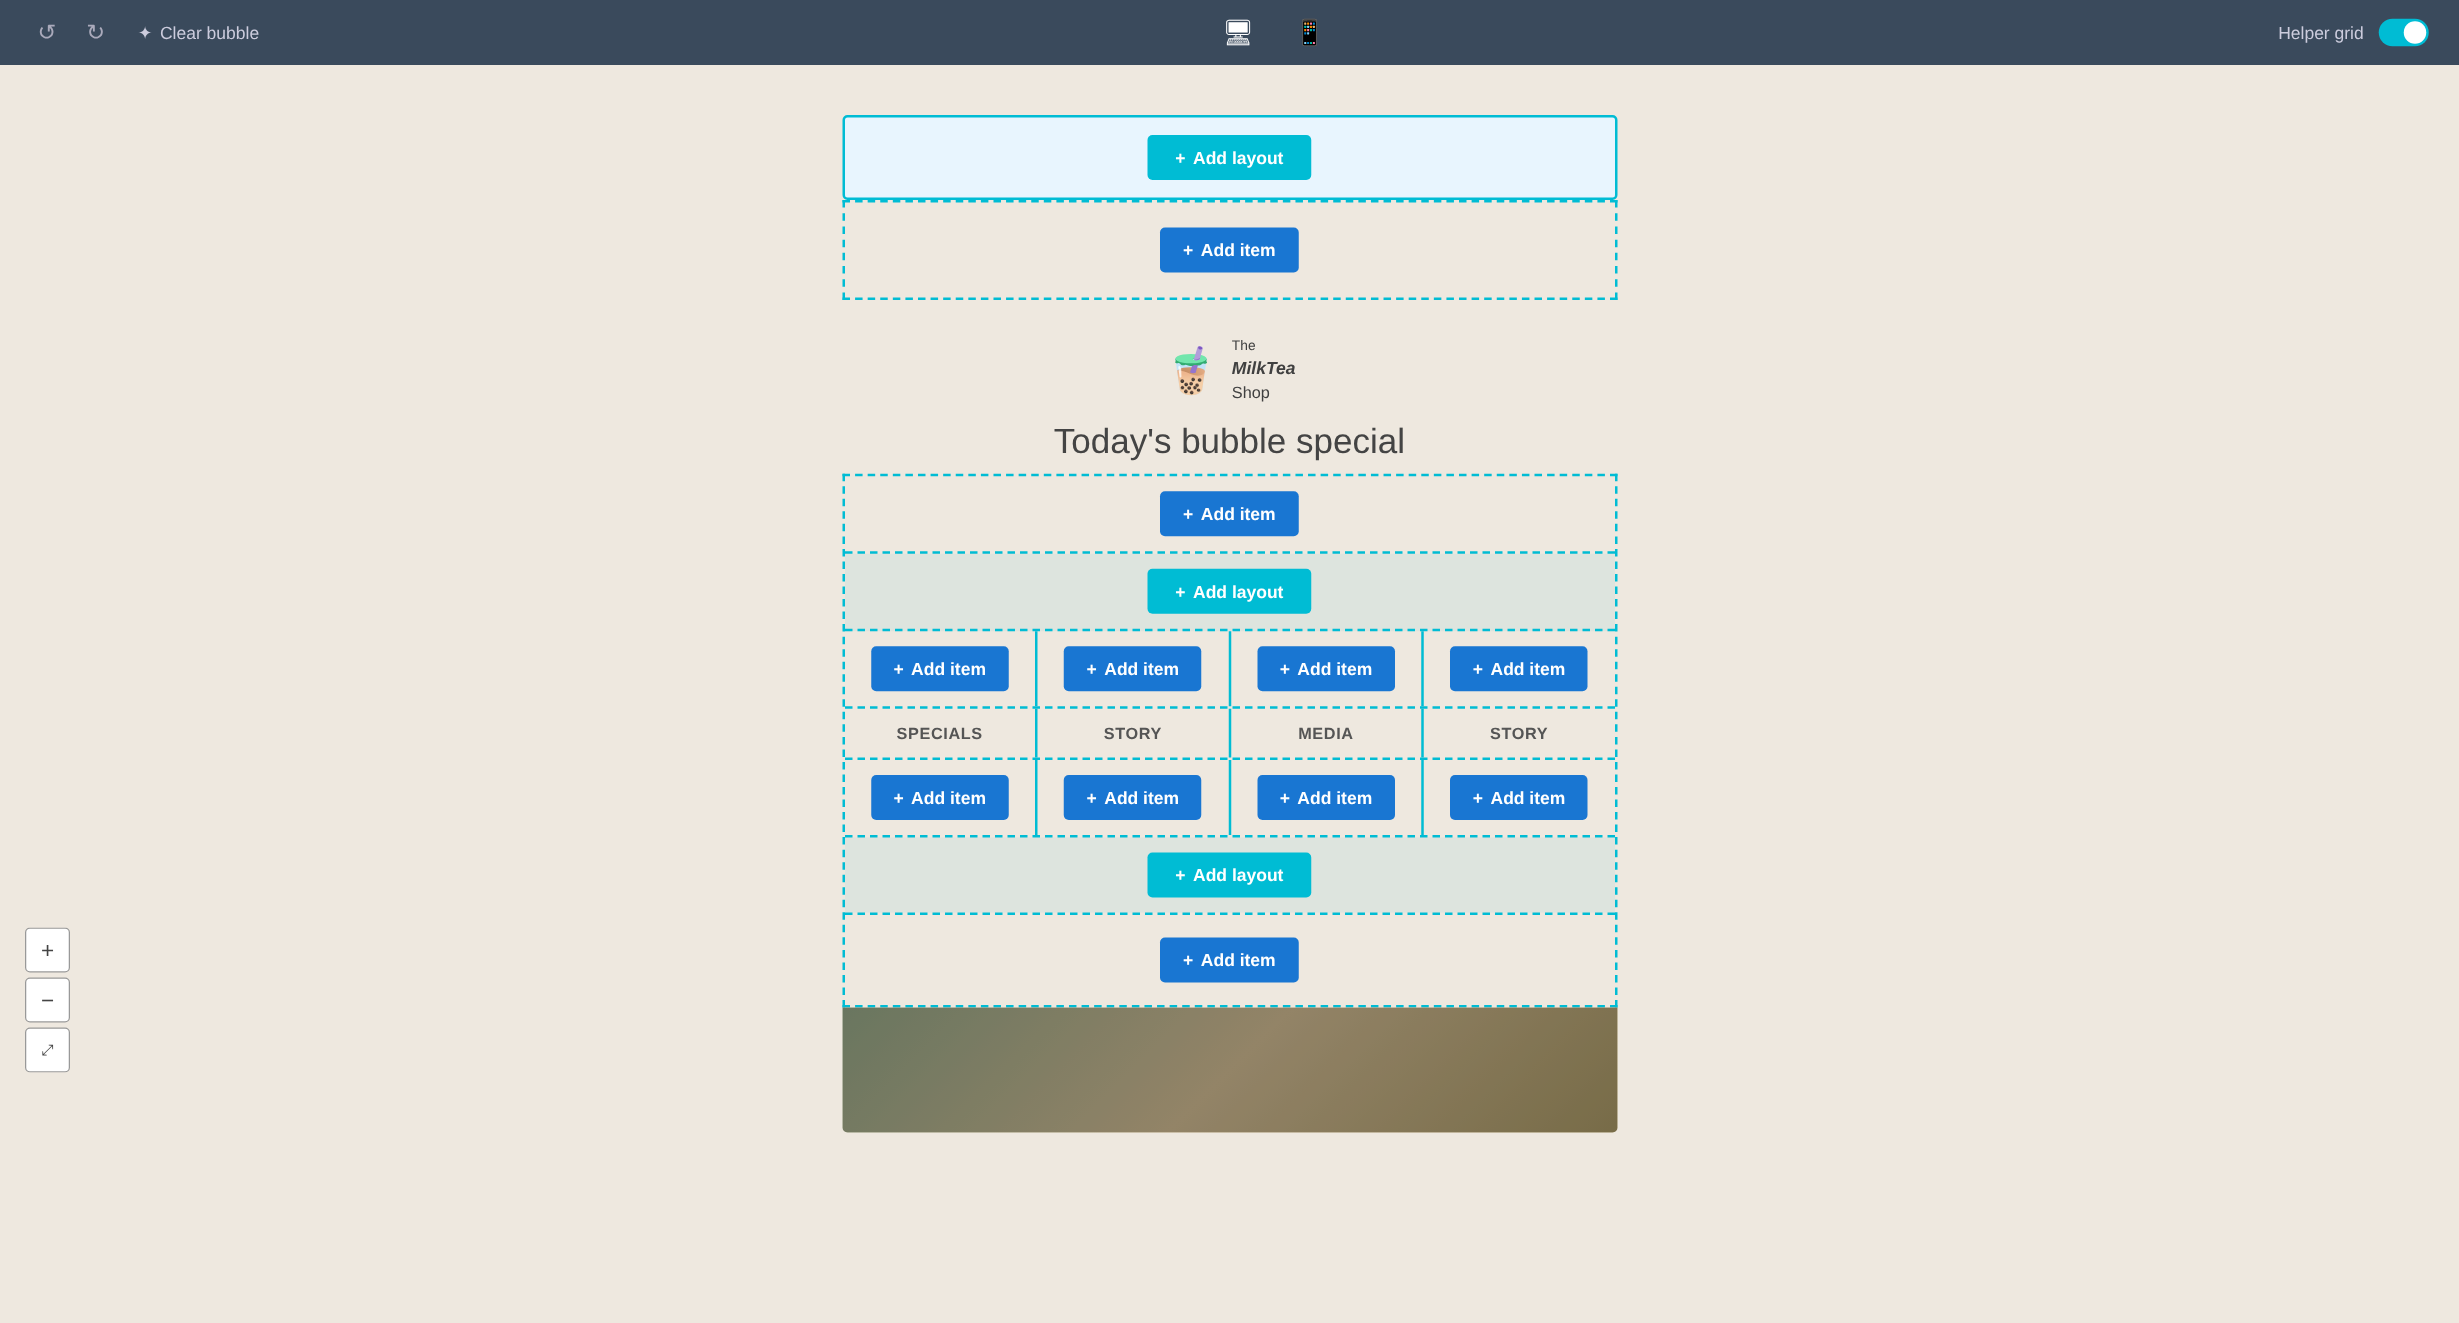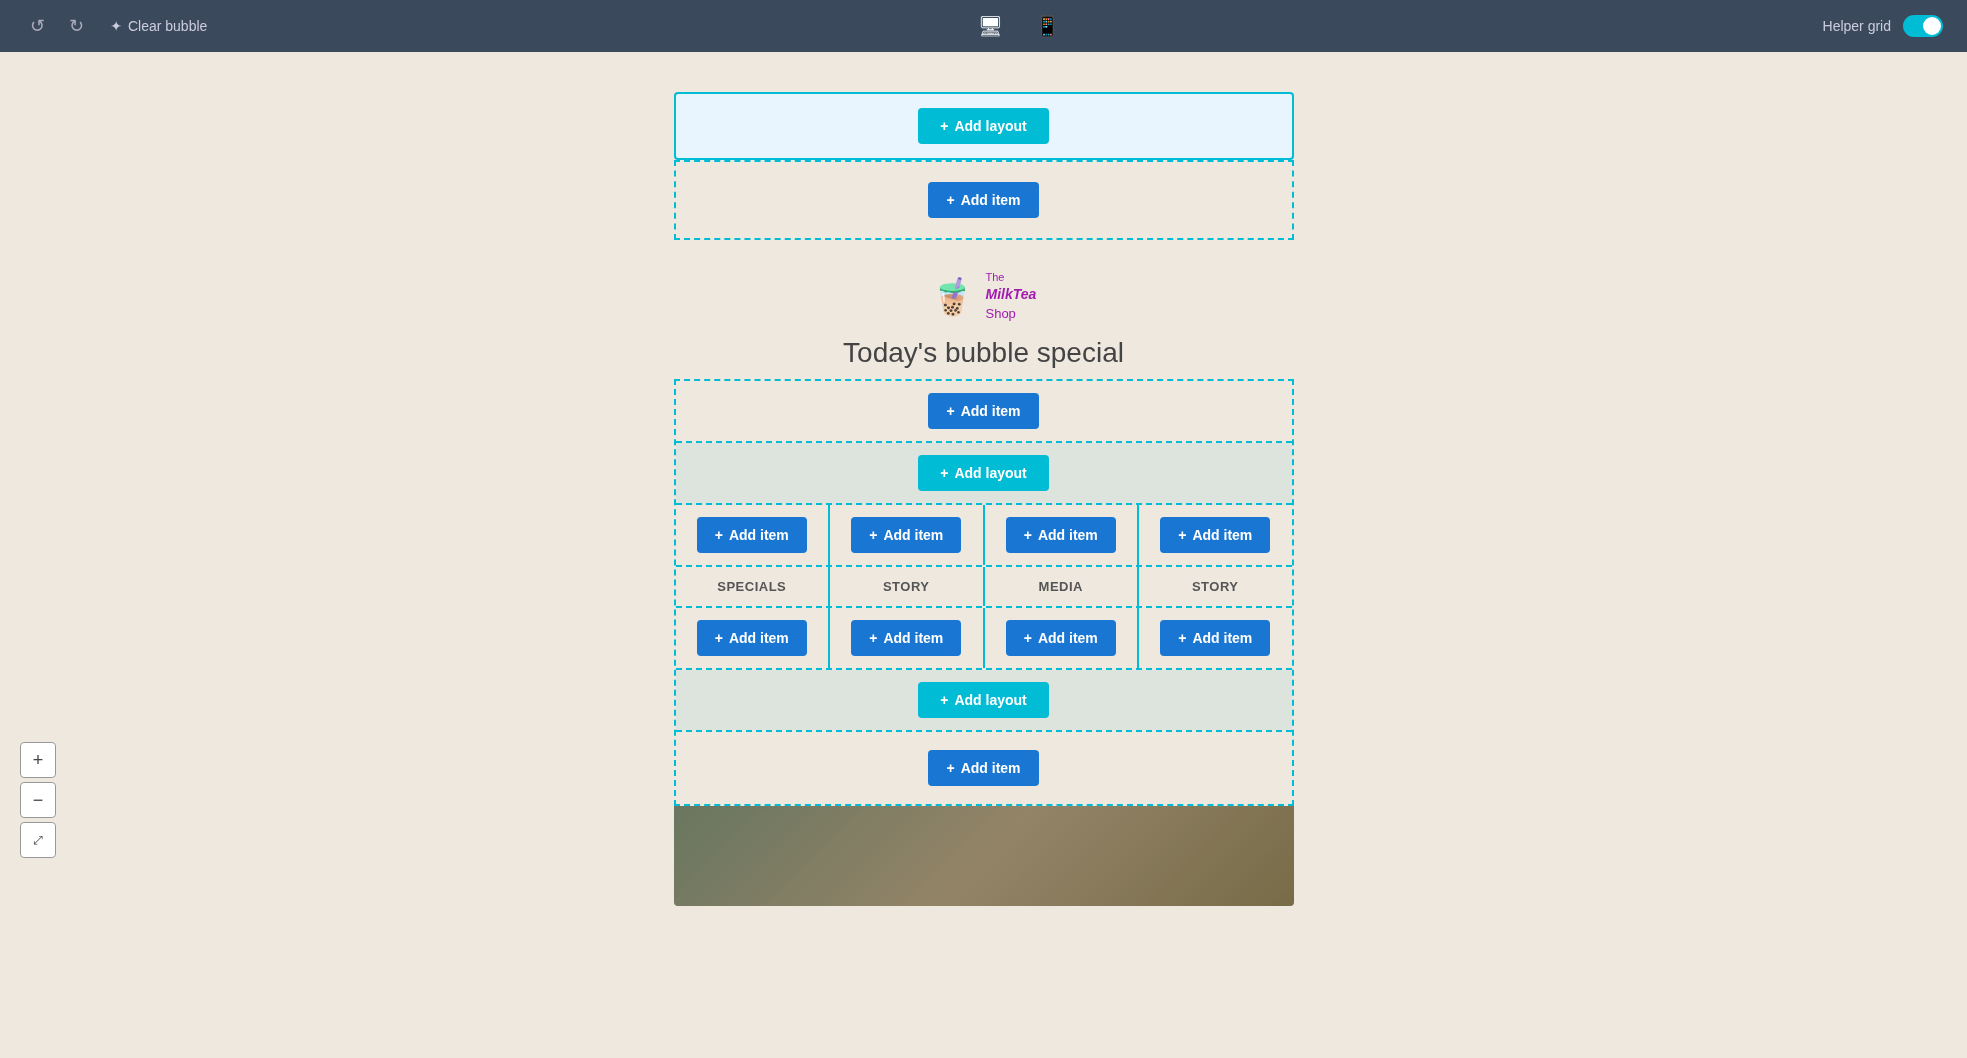--- a/index.html
+++ b/index.html
@@ -174,21 +174,21 @@
       color: #444;
       font-size: 15px;
     }
     .logo-icon {
       font-size: 36px;
       line-height: 1;
     }
     .brand-text {
       font-size: 13px;
       line-height: 1.4;
-      color: #a21caf;
+      color: #404040;
       font-weight: 500;
     }
     .brand-text .the { font-size: 11px; }
     .brand-text .milktea { font-weight: 700; font-size: 14px; font-style: italic; }
     .brand-title {
       font-size: 28px;
       color: #444;
       font-weight: 400;
       text-align: right;
     }

